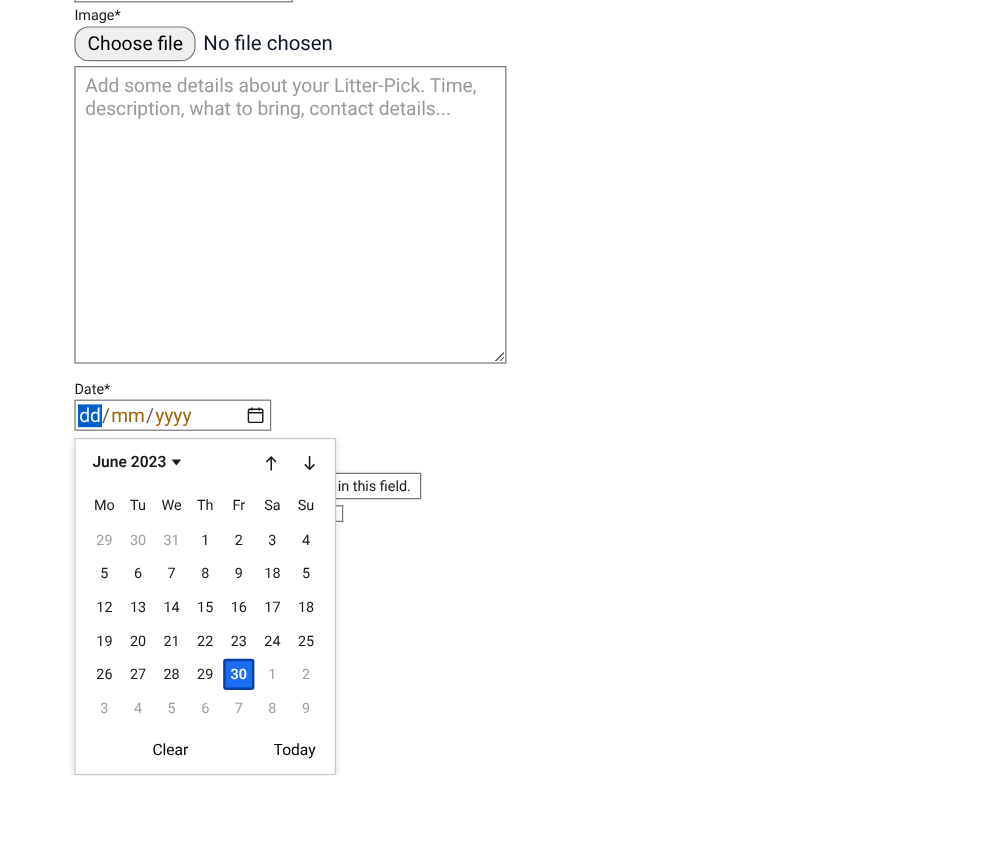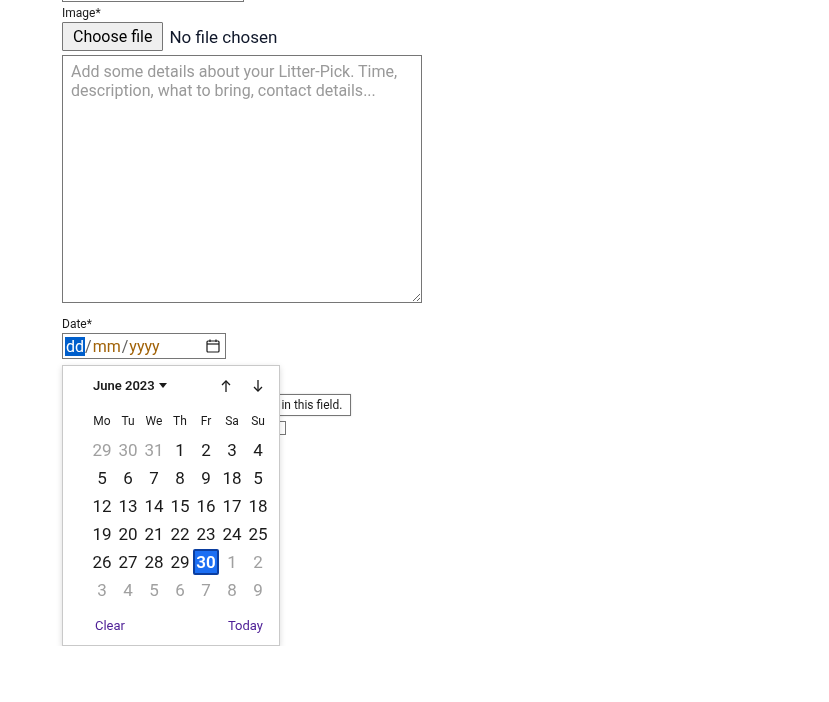--- a/index.html
+++ b/index.html
@@ -35,21 +35,21 @@
       align-items: center;
       gap: 6px;
       margin-bottom: 4px;
     }
     .choose-file-btn {
       font-family: inherit;
       font-size: 16px;
       padding: 4px 10px;
       background: #efefef;
       border: 1px solid #767676;
-      border-radius: 1px;
+      border-radius: 12px;
       cursor: pointer;
     }
     .file-status {
       font-size: 17px;
       color: #0f172a;
     }
     .details-textarea {
       width: 360px;
       height: 248px;
       font-family: inherit;
@@ -111,21 +111,21 @@
       width: 10px;
       height: 14px;
       border: 1px solid #767676;
       border-left: none;
     }
     .calendar-popup {
       width: 218px;
       border: 1px solid #c9c9c9;
       background: #fff;
       box-shadow: 0 2px 6px rgba(0,0,0,0.15);
-      padding: 12px 10px 12px 26px;
+      padding: 12px 10px 12px 10px;
       position: relative;
     }
     .cal-header {
       display: flex;
       align-items: center;
       margin-bottom: 18px;
       padding: 0 4px;
     }
     .cal-month {
       font-size: 13px;
@@ -161,21 +161,21 @@
       gap: 0;
       text-align: center;
     }
     .cal-dow {
       font-size: 12px;
       font-weight: 400;
       color: #1a1a1a;
       padding: 3px 0 8px 0;
     }
     .cal-day {
-      font-size: 17px;
+      font-size: 12px;
       padding: 6px 0;
       cursor: pointer;
       width: 26px;
       height: 26px;
       display: flex;
       align-items: center;
       justify-content: center;
       margin: 1px auto;
     }
     .cal-day.other-month {
@@ -189,22 +189,23 @@
       border-radius: 2px;
     }
     .cal-footer {
       display: flex;
       justify-content: space-between;
       margin-top: 14px;
       padding: 0 6px;
     }
     .cal-link {
       font-size: 13px;
-      color: #4c1d95;
-      cursor: pointer;
+      color: #000000;
+      cursor: pointer;
+      margin-left: 48px;
     }
   </style>
 </head>
 <body>
 
 <div class="container">
   <div class="field-top-border"></div>
 
   <label class="label">Image*</label>
   <div class="file-row">

